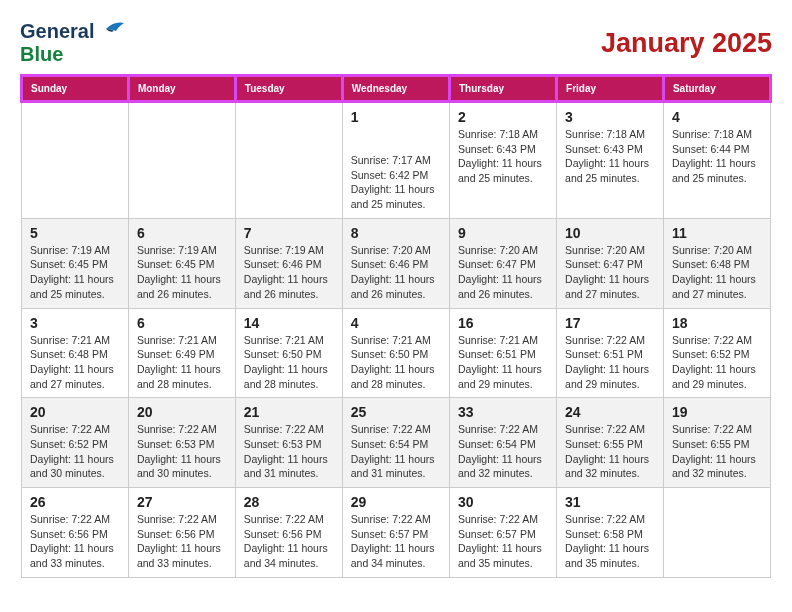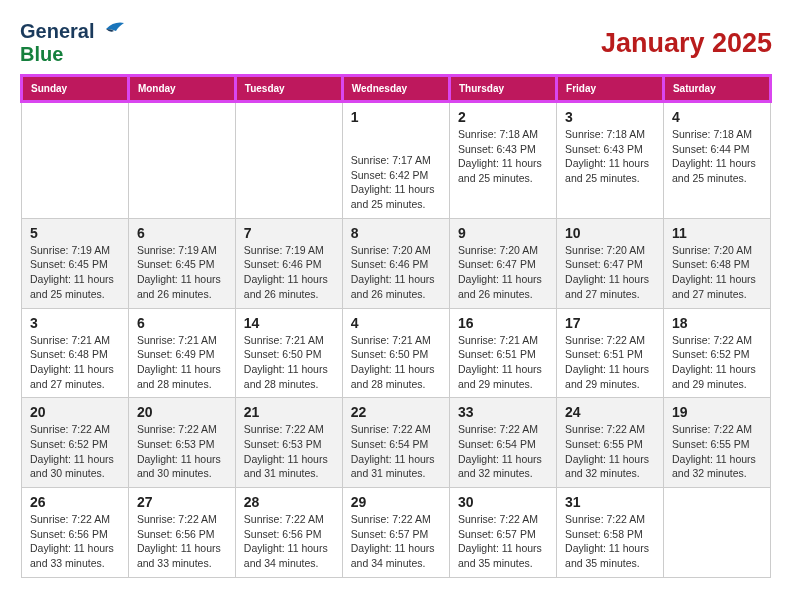--- a/index.html
+++ b/index.html
@@ -273,21 +273,21 @@
 and 30 minutes.</div>
         </td>
         <td>
           <div class="day-number">21</div>
           <div class="day-info" style="white-space: pre-line;">Sunrise: 7:22 AM
 Sunset: 6:53 PM
 Daylight: 11 hours
 and 31 minutes.</div>
         </td>
         <td>
-          <div class="day-number">22</div>
+          <div class="day-number">25</div>
           <div class="day-info" style="white-space: pre-line;">Sunrise: 7:22 AM
 Sunset: 6:54 PM
 Daylight: 11 hours
 and 31 minutes.</div>
         </td>
         <td>
           <div class="day-number">33</div>
           <div class="day-info" style="white-space: pre-line;">Sunrise: 7:22 AM
 Sunset: 6:54 PM
 Daylight: 11 hours

